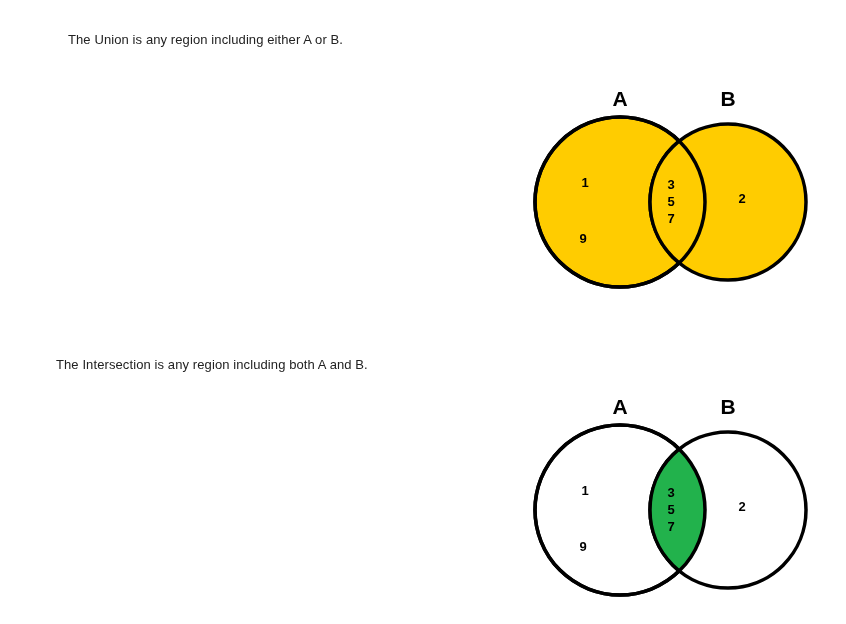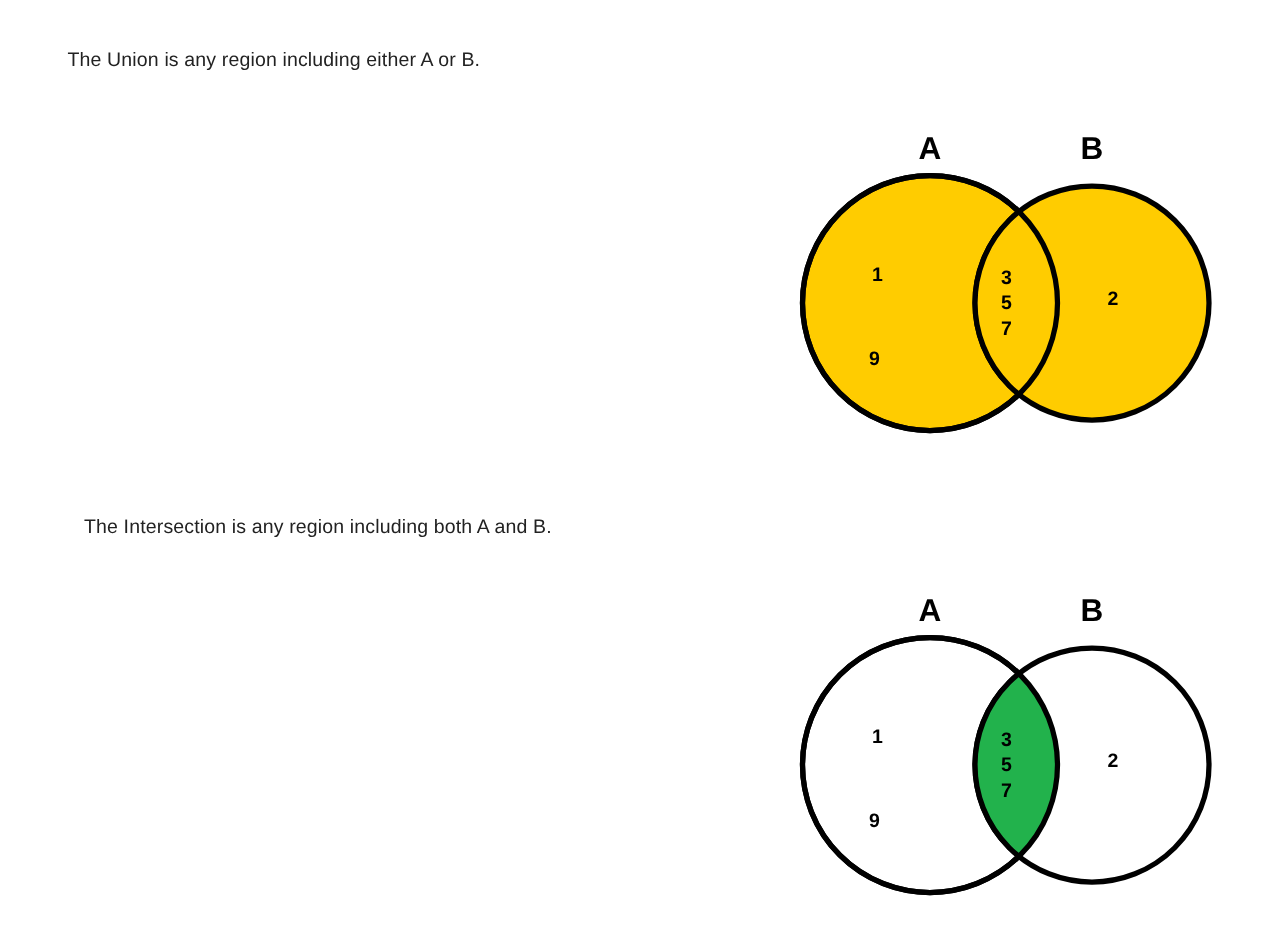--- a/index.html
+++ b/index.html
@@ -15,22 +15,22 @@
     color: #1a1a1a;
     overflow: hidden;
   }
   .caption {
     position: absolute;
     font-size: 13px;
     color: #222222;
     letter-spacing: 0.1px;
     white-space: nowrap;
   }
-  #caption-union { left: 45px; top: 32px; }
-  #caption-intersection { left: 56px; top: 343px; }
+  #caption-union { left: 68px; top: 32px; }
+  #caption-intersection { left: 56px; top: 357px; }
 
   .venn {
     position: absolute;
     width: 320px;
     height: 230px;
   }
   #venn-union { left: 500px; top: 80px; }
   #venn-intersection { left: 500px; top: 388px; }
 
   .venn svg {

